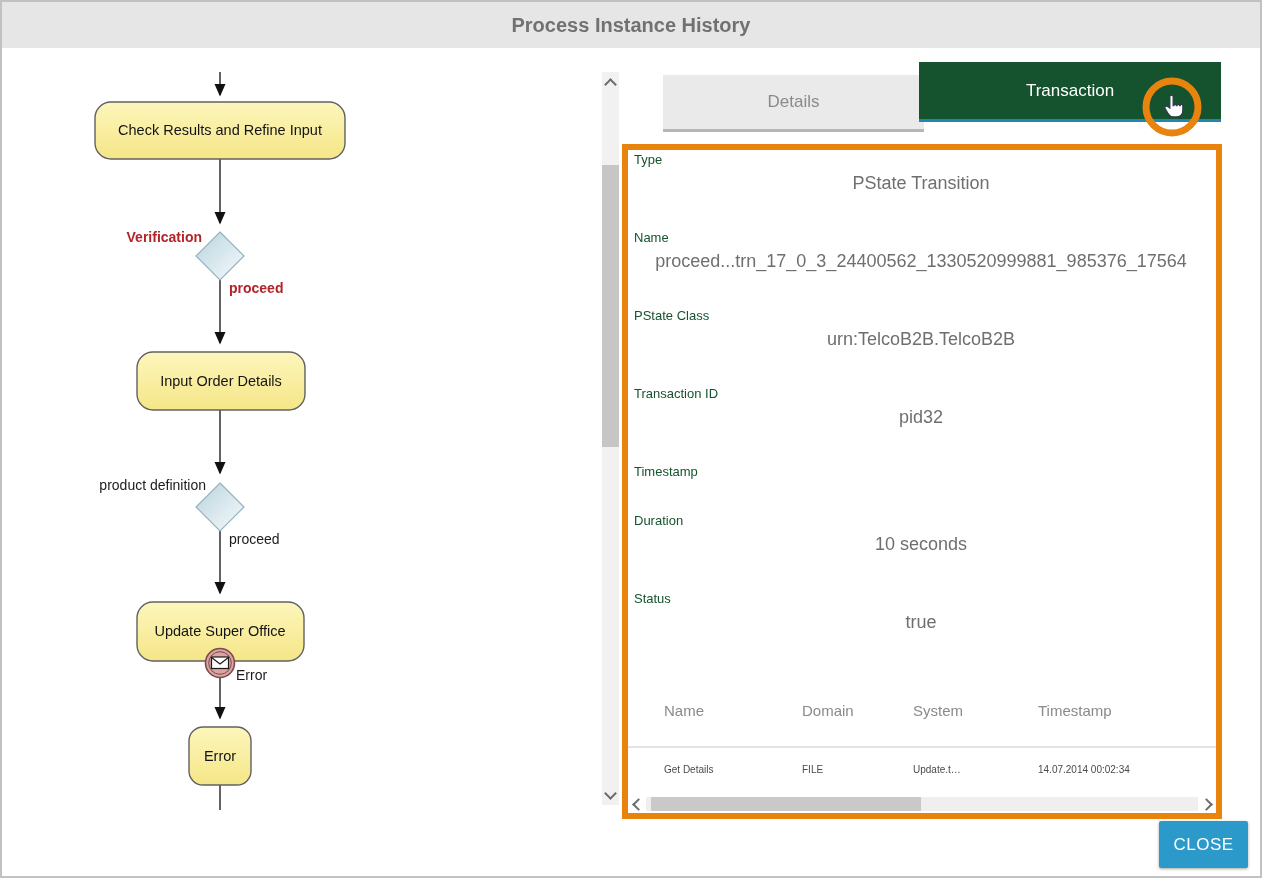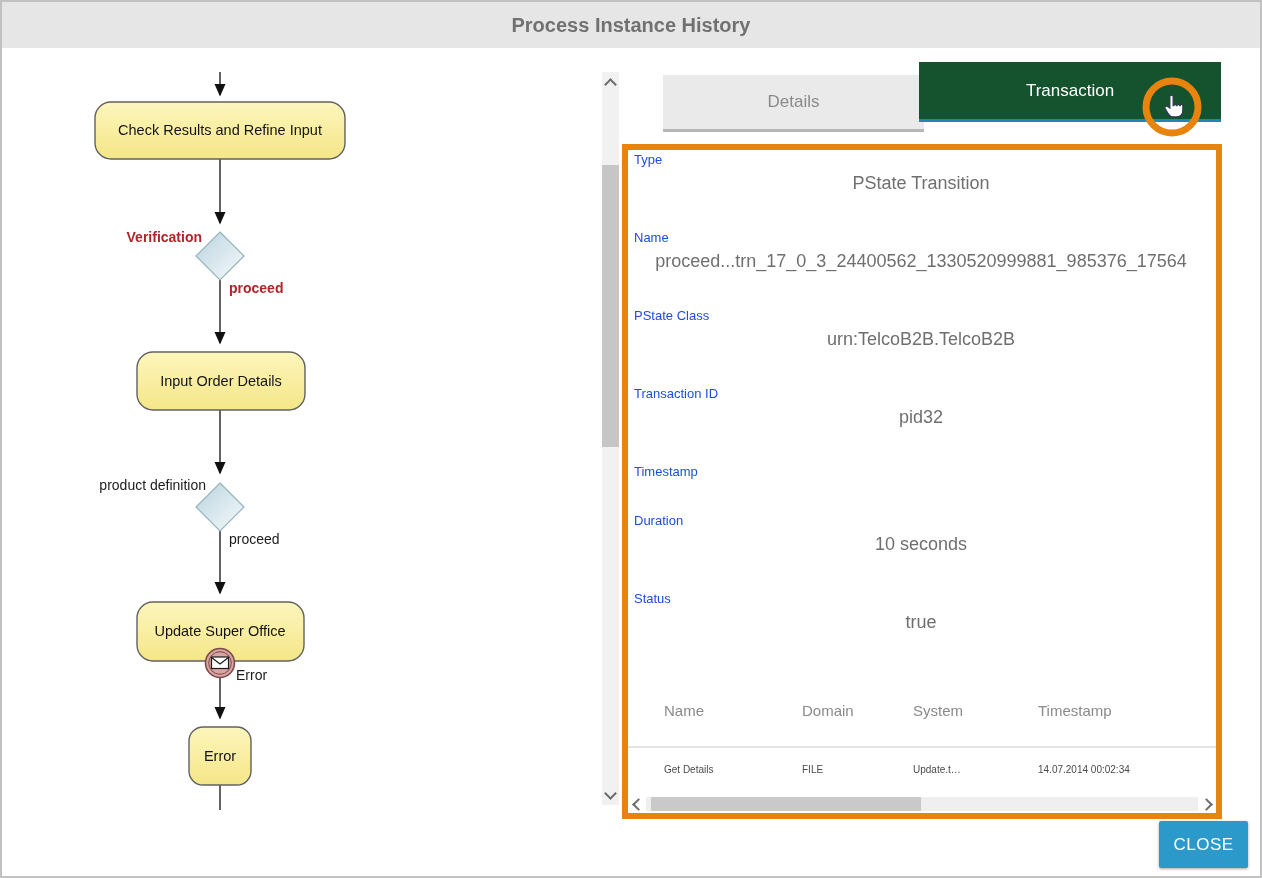--- a/index.html
+++ b/index.html
@@ -44,21 +44,21 @@
   }
   
   .cursor-note{position:absolute;left:1136px;top:71px;width:70px;height:70px;pointer-events:none;}
   
   .panel{
     position:absolute;left:620px;top:142px;width:600px;height:675px;
     box-sizing:border-box;border:6px solid #e8830d;background:#fff;
   }
   .fields{position:absolute;left:0;right:0;top:0;padding:2px 8px 0 6px;}
   .field{margin-bottom:34px;}
-  .flabel{font-size:13px;line-height:15px;color:#1d4ed8;}
+  .flabel{font-size:13px;line-height:15px;color:#14532d;}
   .fvalue{font-size:18px;line-height:26px;margin-top:3px;color:#6f6f6f;white-space:nowrap;overflow:hidden;text-align:center;}
   
   .ttable{position:absolute;left:0;right:0;top:546px;}
   .tgrid{display:grid;grid-template-columns:138px 111px 125px 1fr;padding-left:36px;padding-right:8px;}
   .thead{padding-top:6px;font-size:15px;color:#8a8a8a;}
   .tdivider{margin-top:27px;border-top:2px solid #e3e3e3;}
   .trow{padding-top:16px;font-size:10px;color:#4a4a4a;}
   .tcell{white-space:nowrap;overflow:hidden;}
   
   .hscroll{position:absolute;left:0;right:0;bottom:0;height:18px;display:flex;align-items:center;background:#fff;}

